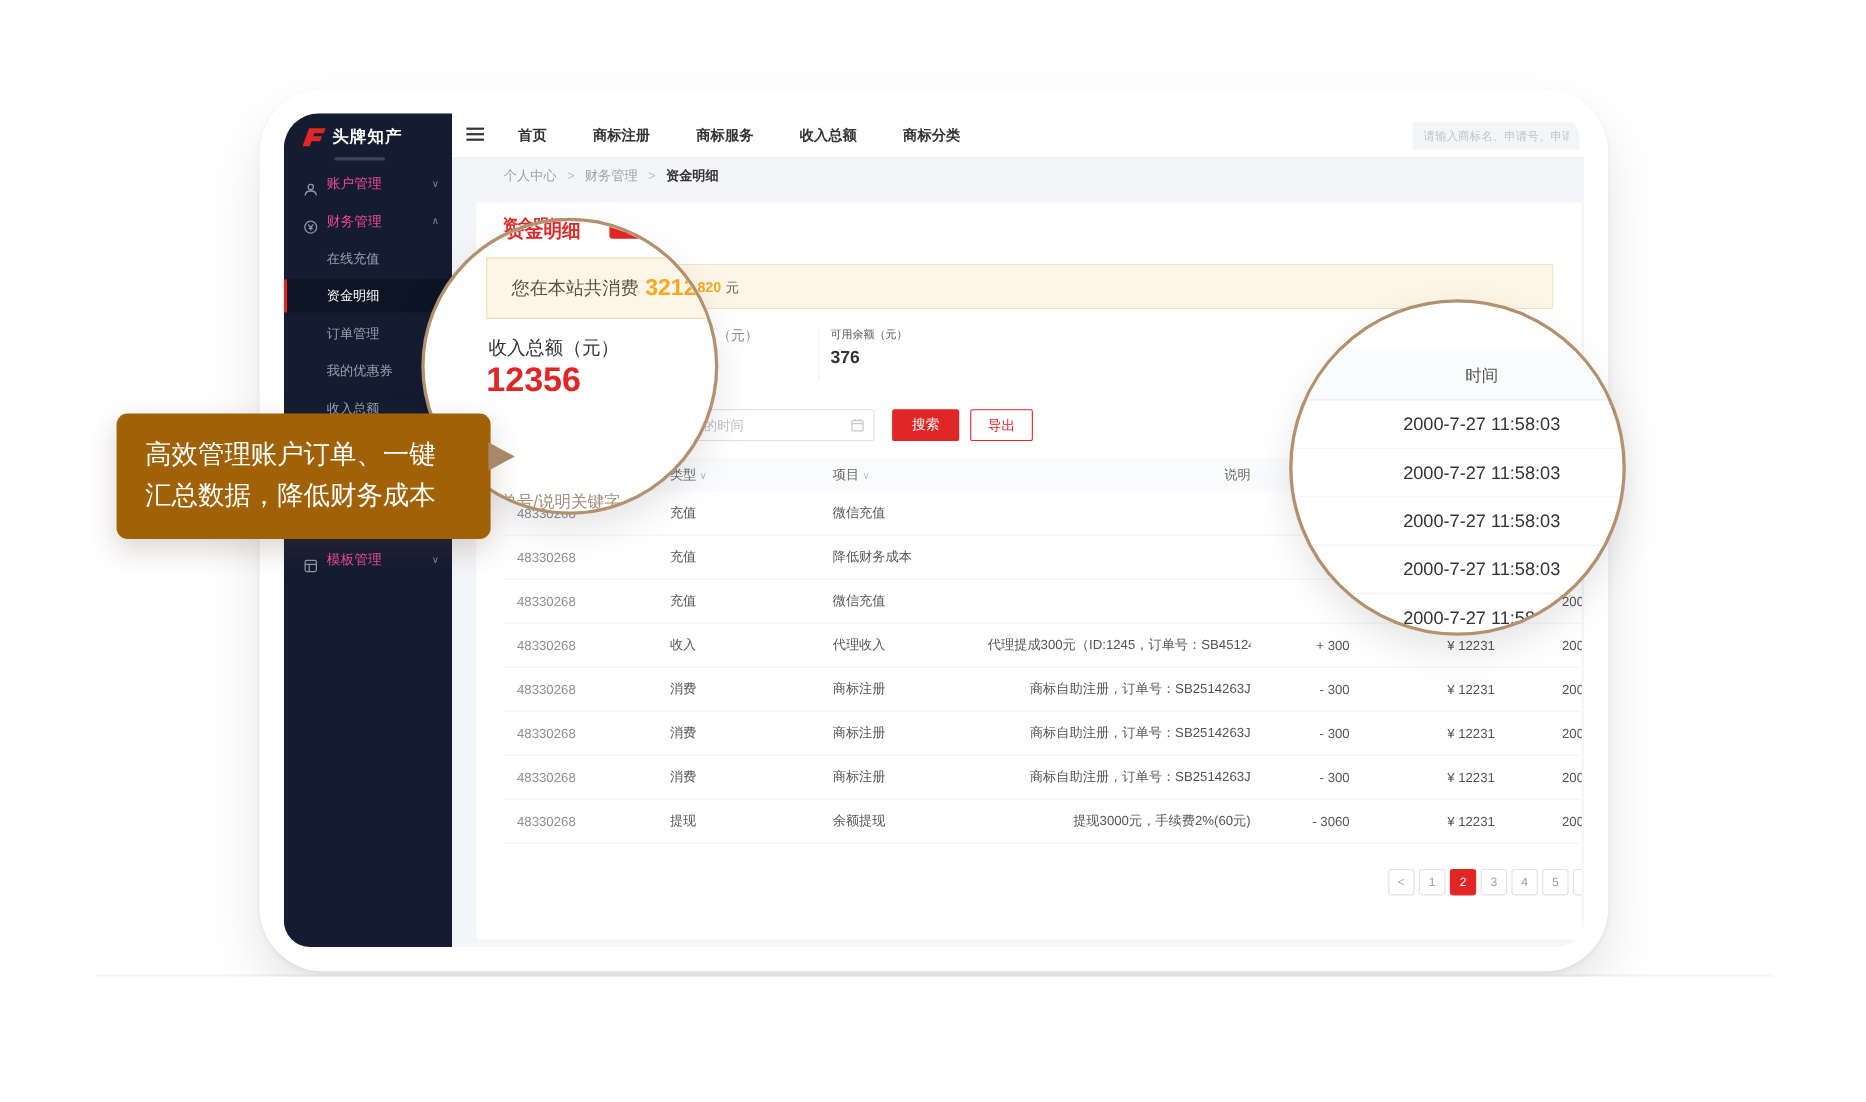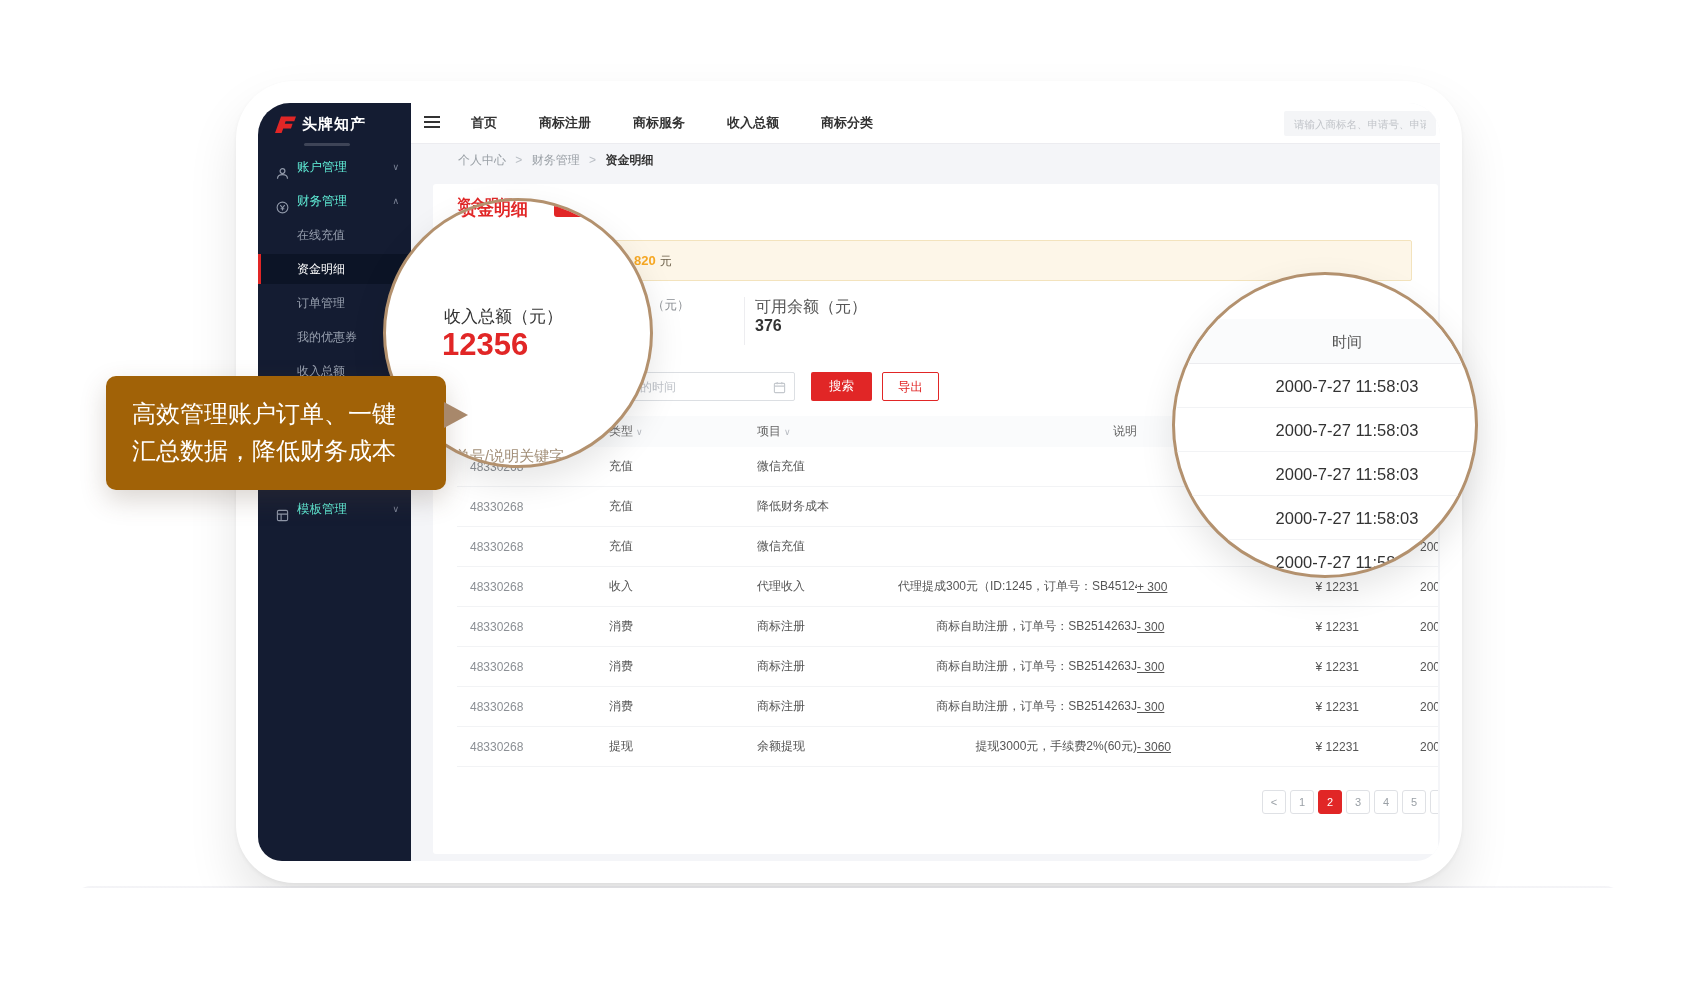--- a/index.html
+++ b/index.html
@@ -12,21 +12,21 @@
           overflow:hidden;background:#fff;}
   .base{position:absolute;left:72px;top:886px;width:1552px;height:38px;border-radius:19px;
         background:linear-gradient(#f4f4f7,#ebebee);z-index:0;}
   
   .sidebar{position:absolute;left:0;top:0;width:153px;height:100%;background:#141c32;}
   .logo{position:absolute;left:15px;top:12px;display:flex;align-items:center;gap:5px;}
   .logo-text{font-size:15px;font-weight:bold;color:#fff;letter-spacing:1px;}
   .logo-sub{position:absolute;left:46px;top:40px;width:46px;height:3px;background:rgba(255,255,255,.18);border-radius:2px;}
   .side-item{position:absolute;left:0;width:153px;height:30px;line-height:30px;cursor:pointer;}
   .side-item .icn{position:absolute;left:18px;top:8px;color:#8f97a8;}
-  .side-item .lbl{position:absolute;left:39px;font-size:12.5px;color:#5eead4;}
+  .side-item .lbl{position:absolute;left:39px;font-size:12.5px;color:#ec4899;}
   .side-item .chev{position:absolute;right:12px;top:0;font-size:9px;color:#7d8598;}
   .side-sub .lbl{font-size:12px;color:#98a0af;}
   .side-sub.active{background:#0c1426;}
   .side-sub.active::before{content:"";position:absolute;left:0;top:0;width:3px;height:30px;background:#e12626;}
   .side-sub.active .lbl{color:#ffffff;}
   
   .content{position:absolute;left:153px;top:0;width:1029px;height:100%;background:#f4f5f8;}
   .topnav{position:absolute;left:0;top:0;width:100%;height:40px;background:#fff;border-bottom:1px solid #ececf0;}
   .burger{position:absolute;left:13px;top:13px;width:16px;height:13px;cursor:pointer;}
   .burger i{display:block;height:2px;background:#333;margin-bottom:3px;}
@@ -44,21 +44,21 @@
   .card{position:absolute;left:22px;top:81px;width:1005px;height:670px;background:#fff;border-radius:3px;overflow:hidden;}
   .card-title{position:absolute;left:24px;top:12px;font-size:14px;font-weight:bold;color:#e12626;}
   .banner{position:absolute;left:24px;top:56px;width:955px;height:41px;background:#fdf6e8;
           border:1px solid #f3e3bd;border-radius:2px;box-sizing:border-box;}
   .banner-rest{position:absolute;left:176px;top:0;line-height:39px;font-size:12px;color:#6b5f49;}
   .banner-rest b{color:#f7a823;font-size:13px;font-weight:bold;margin-right:4px;}
   .income-label{position:absolute;left:24px;top:112px;font-size:14px;color:#333;}
   .income-value{position:absolute;left:24px;top:130px;font-size:26px;font-weight:bold;color:#e12626;}
   .stat-unit2{position:absolute;left:219px;top:113px;font-size:12.5px;color:#8b8f94;}
   .stat-div{position:absolute;left:311px;top:113px;width:1px;height:48px;background:#ededf0;}
-  .bal-label{position:absolute;left:322px;top:113px;font-size:16px;color:#555;}
+  .bal-label{position:absolute;left:322px;top:113px;font-size:10px;color:#555;}
   .bal-value{position:absolute;left:322px;top:133px;font-size:16px;font-weight:bold;color:#333;}
   .date-box{position:absolute;left:124px;top:188px;width:238px;height:29px;border:1px solid #dcdfe3;
             border-radius:2px;box-sizing:border-box;background:#fff;}
   .date-box input{width:200px;height:27px;border:none;outline:none;font-size:12px;padding:0 10px;color:#333;
             background:transparent;font-family:inherit;}
   .date-box input::placeholder{color:#bfc3c9;}
   .cal{position:absolute;right:8px;top:7px;color:#c4c8cd;}
   .btn{position:absolute;top:188px;height:29px;line-height:29px;text-align:center;font-size:12.5px;
        border-radius:2px;cursor:pointer;box-sizing:border-box;}
   .btn-search{left:378px;width:61px;background:#e12626;color:#fff;}
@@ -66,21 +66,21 @@
   
   .table{position:absolute;left:24px;top:232px;width:1130px;}
   .thead{display:flex;height:31px;background:#fafbfc;align-items:center;font-size:12px;color:#666;}
   .tr{display:flex;height:39px;align-items:center;border-bottom:1px solid #f2f3f5;font-size:12px;color:#555;}
   .c{box-sizing:border-box;overflow:hidden;white-space:nowrap;}
   .c1{width:139px;padding-left:13px;color:#8c9095;}
   .thead .c1{color:#666;}
   .c2{width:148px;padding-left:13px;}
   .c3{width:141px;padding-left:13px;}
   .c4{width:252px;padding-left:13px;text-align:right;}
-  .c5{width:90px;text-align:left;text-decoration:underline;}
+  .c5{width:90px;text-align:right;}
   .c6{width:160px;text-align:right;padding-right:28px;}
   .c7{width:150px;padding-left:33px;}
   .sort{font-size:9px;color:#b6bac0;margin-left:3px;}
   
   .pg{position:absolute;top:606px;width:24px;height:24px;border:1px solid #dfe1e5;border-radius:3px;
       background:#fff;color:#9aa0a6;font-size:11px;line-height:22px;text-align:center;cursor:pointer;box-sizing:border-box;}
   .pg.active{background:#e12626;border-color:#e12626;color:#fff;}
   
   .circle{position:absolute;border-radius:50%;background:#fff;border:3px solid #b3916e;overflow:hidden;
           z-index:20;box-shadow:0 14px 34px rgba(0,0,0,.10);}
@@ -329,20 +329,25 @@
         </div>
 
       </div>
     </div>
   </div>
 
   <div class="circle circle-left">
     <div class="ml-title">资金明细</div>
     <div class="ml-pill"></div>
     <div class="ml-tab2">明细</div>
+    <div class="ml-banner">
+      <span class="pfx">您在本站共消费</span>
+      <span class="amt">32124</span>
+      <span class="unt">元</span>
+    </div>
     <div class="ml-inc-label">收入总额（元）</div>
     <div class="ml-inc-value">12356</div>
     <div class="ml-colhdr">订单号/说明关键字</div>
   </div>
 
   <div class="circle circle-right">
     <div class="mr-header">时间</div>
     <div class="mr-row" style="top:89px">2000-7-27 11:58:03</div>
     <div class="mr-row" style="top:133px">2000-7-27 11:58:03</div>
     <div class="mr-row" style="top:177px">2000-7-27 11:58:03</div>

